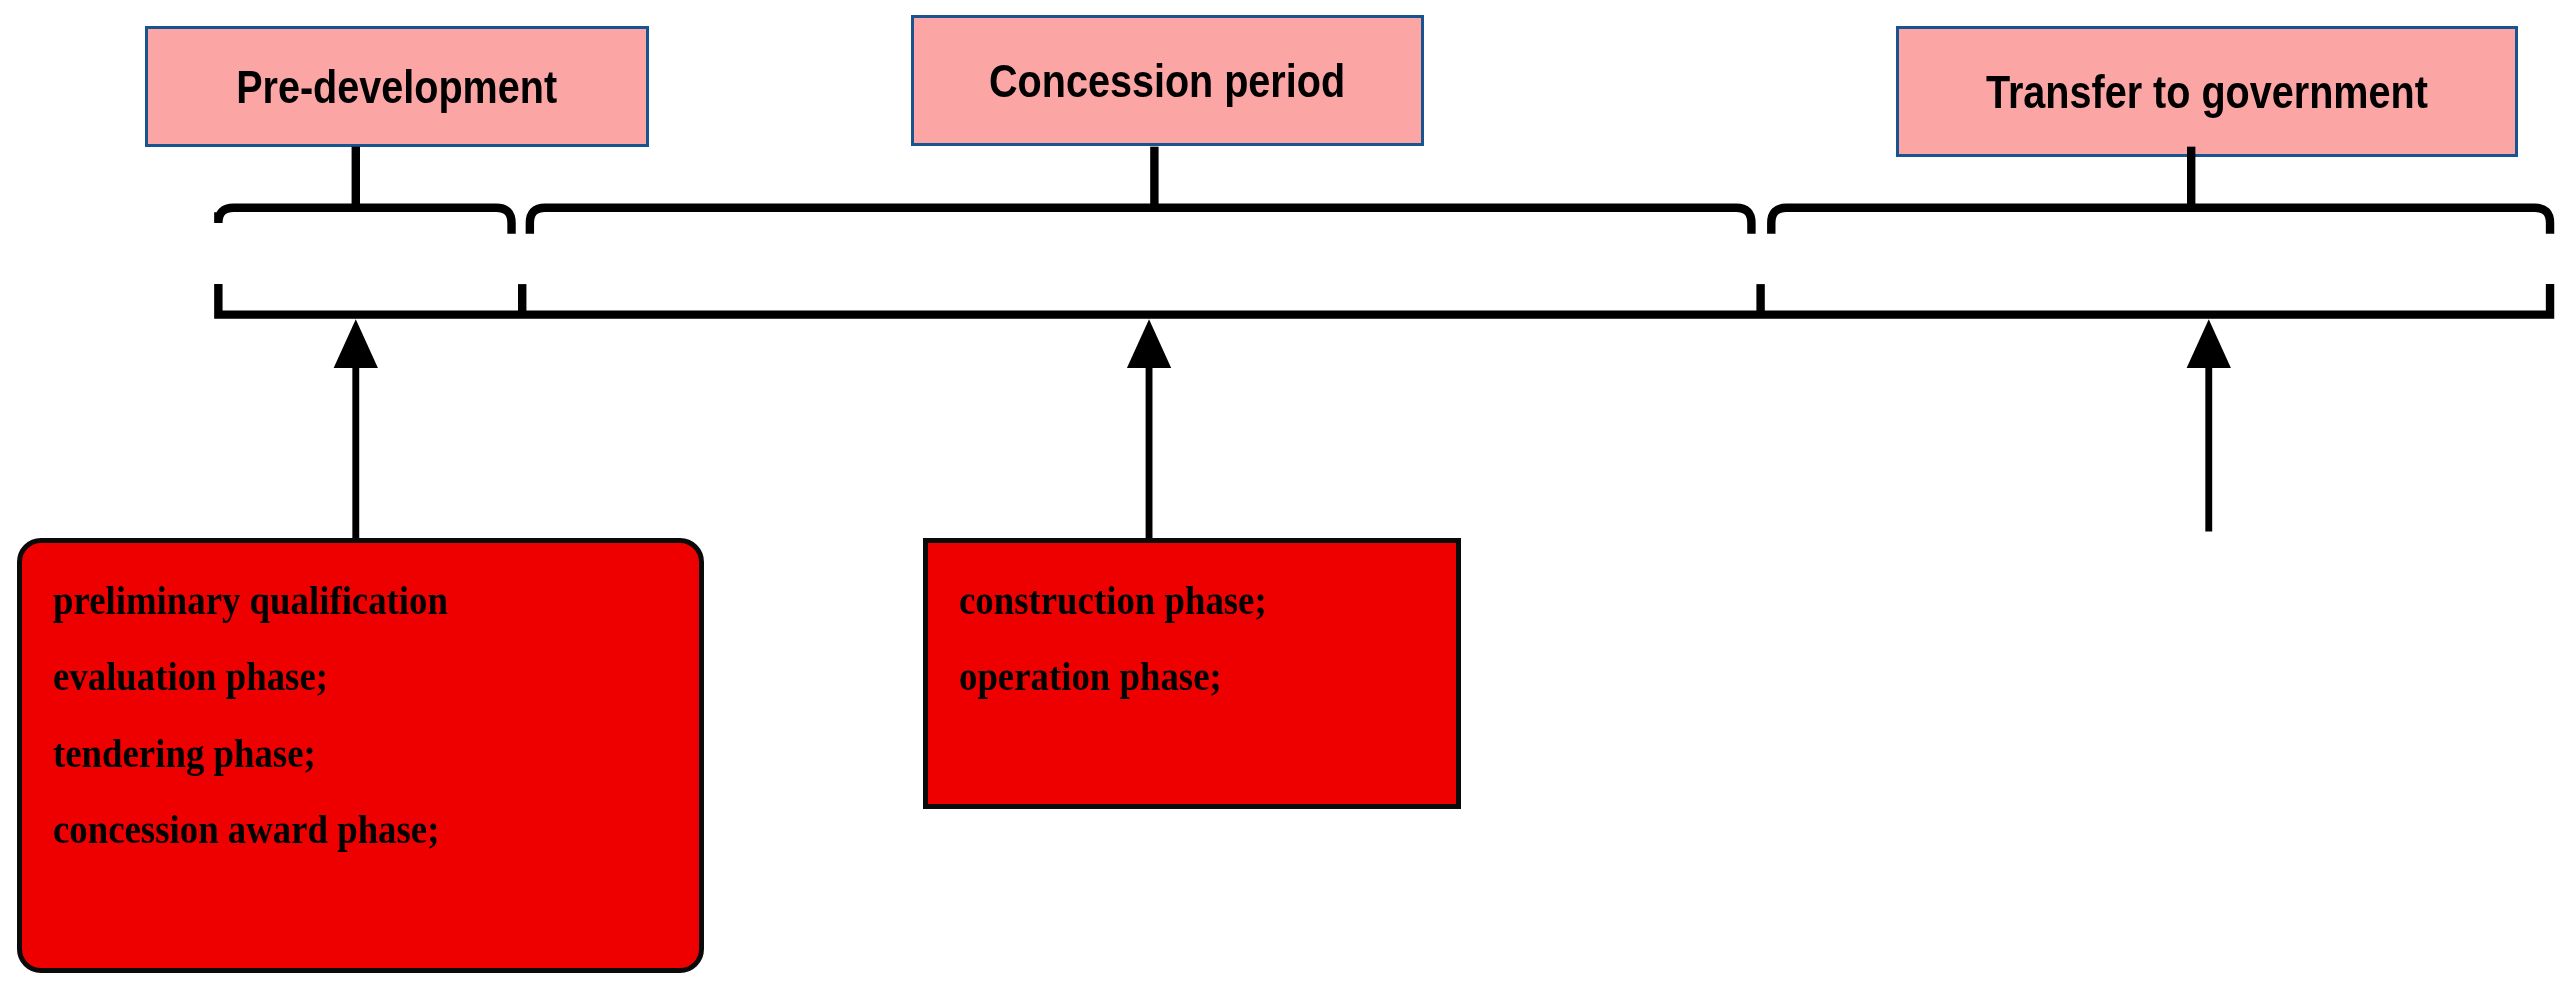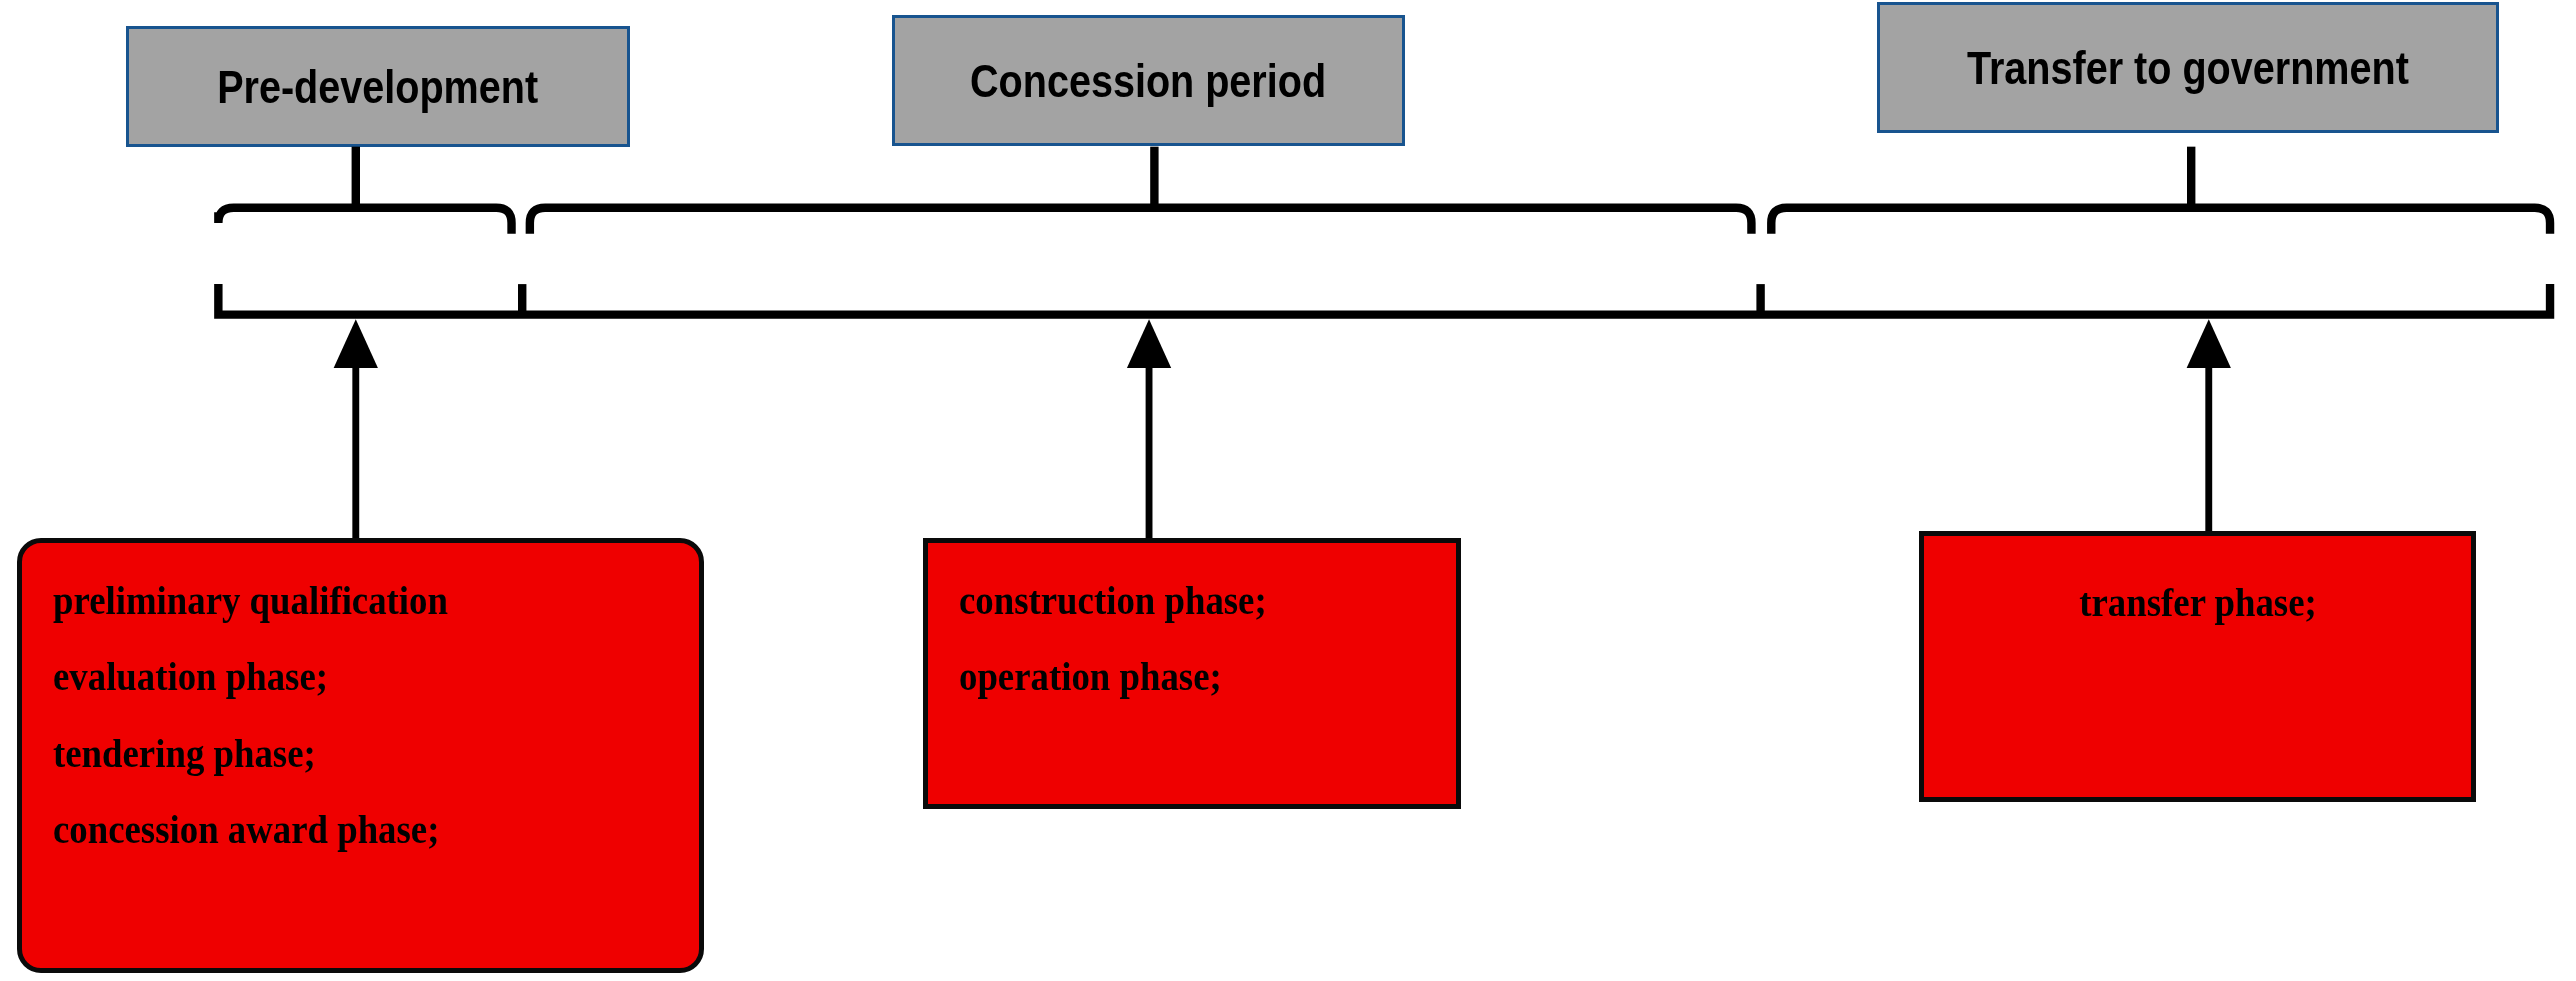--- a/index.html
+++ b/index.html
@@ -15,25 +15,26 @@
     width: 2576px;
     height: 982px;
     background: #ffffff;
     overflow: hidden;
   }
 
   
   .phase-box {
     position: absolute;
     box-sizing: border-box;
-    background: #a3a3a3;
+    background: #fca5a5;
     border: 3.1px solid #18548f;
     display: flex;
     align-items: center;
     justify-content: center;
+    margin-left: 19px;
   }
   .phase-box .phase-label {
     font-family: "Liberation Sans", sans-serif;
     font-weight: 700;
     font-size: 46px;
     line-height: 1;
     color: #000000;
     white-space: nowrap;
     transform: scaleX(0.86);
   }
@@ -80,21 +81,21 @@
 <div id="canvas">
 
   <div class="phase-box" style="left:126px; top:26px; width:504px; height:121px;">
     <span class="phase-label">Pre-development</span>
   </div>
 
   <div class="phase-box" style="left:892px; top:15.3px; width:513px; height:131px;">
     <span class="phase-label">Concession period</span>
   </div>
 
-  <div class="phase-box" style="left:1877px; top:2px; width:622px; height:131px;">
+  <div class="phase-box" style="left:1877px; top:26px; width:622px; height:131px;">
     <span class="phase-label">Transfer to government</span>
   </div>
 
   <svg id="linework" viewBox="0 0 3374 1286">
 
     <line x1="466" y1="192" x2="466" y2="272" stroke="#000" stroke-width="11"></line>
     <line x1="1512" y1="192" x2="1512" y2="272" stroke="#000" stroke-width="11"></line>
     <line x1="2870" y1="192" x2="2870" y2="272" stroke="#000" stroke-width="11"></line>
 
     <path d="M 286,278 L 286,292 Q 286,272 306,272 L 650,272 Q 670,272 670,292 L 670,306" fill="none" stroke="#000" stroke-width="11" stroke-linecap="butt"></path>
@@ -128,18 +129,15 @@
     <div class="detail-line">evaluation phase;</div>
     <div class="detail-line">tendering phase;</div>
     <div class="detail-line">concession award phase;</div>
   </div>
 
   <div class="detail-box" style="left:923px; top:538px; width:538px; height:271px;">
     <div class="detail-line">construction phase;</div>
     <div class="detail-line">operation phase;</div>
   </div>
 
-  <div class="detail-box centered" style="left:1919px; top:531px; width:557px; height:271px; padding-top:46px;">
-    <div class="detail-line">transfer phase;</div>
-  </div>
 
 </div>
 
 
 </body></html>

